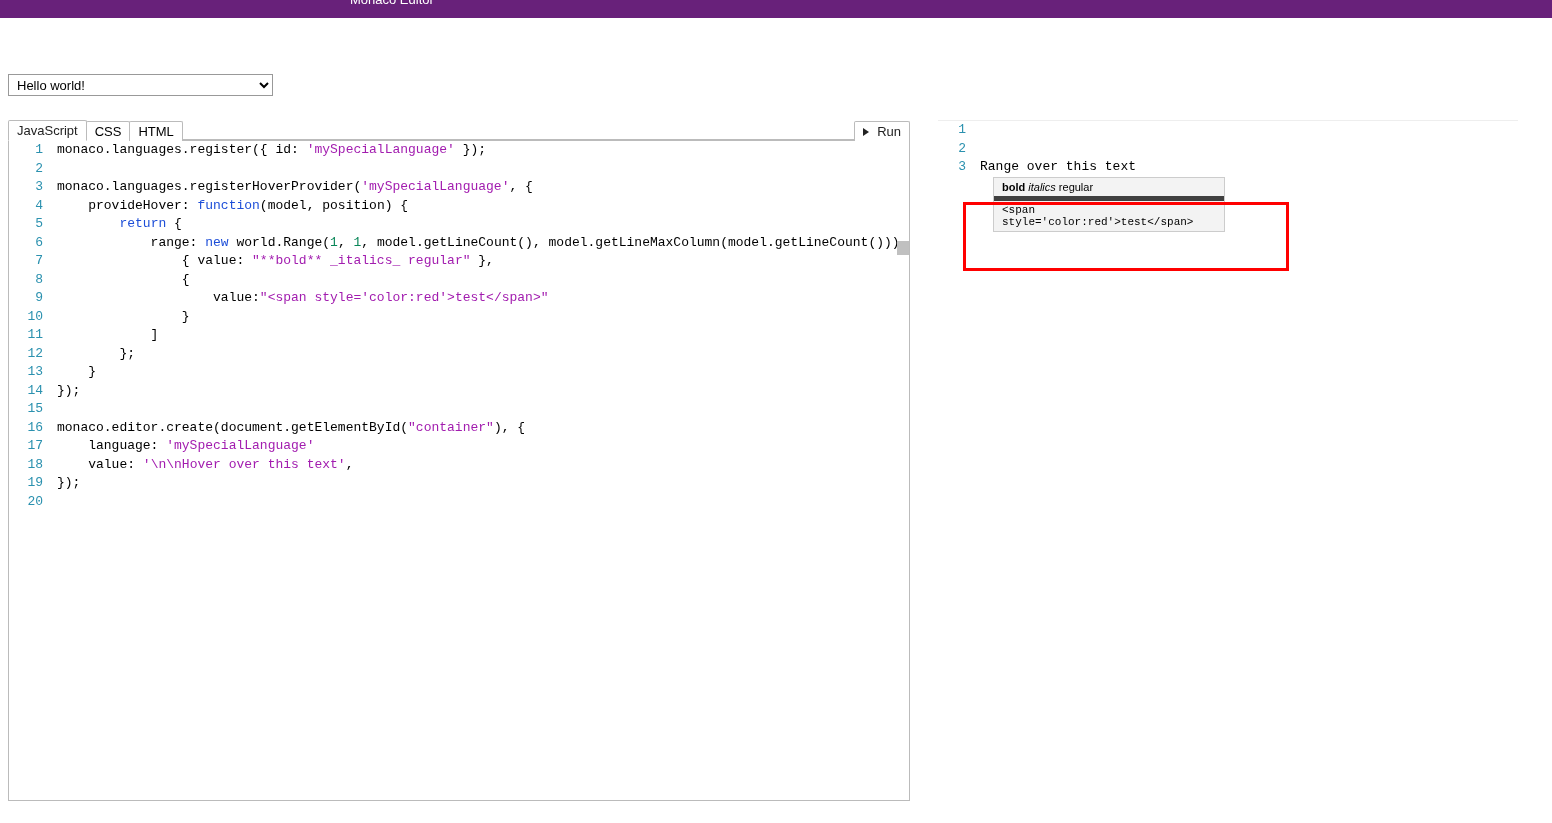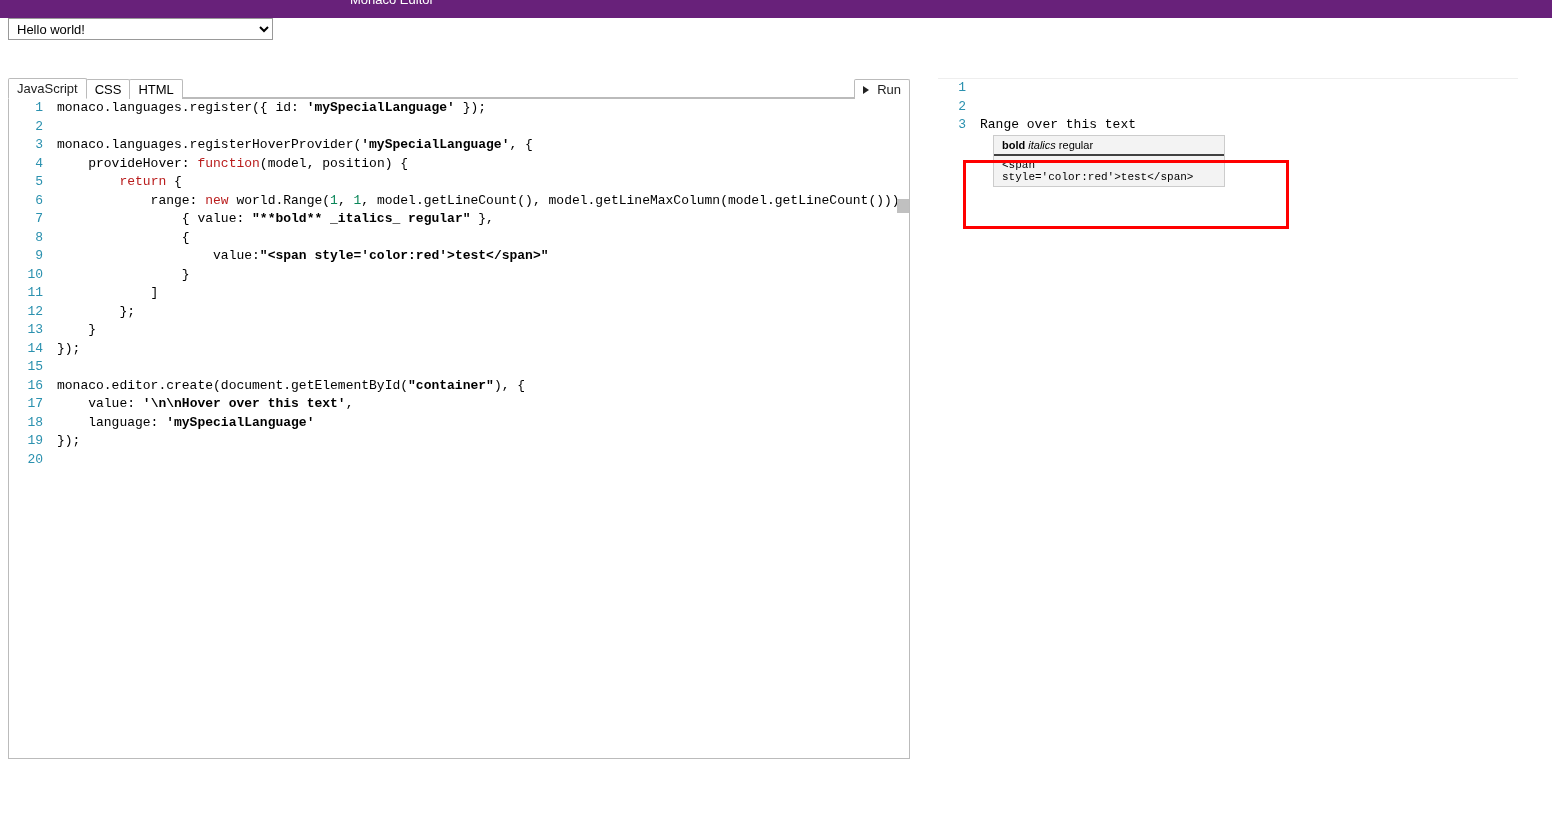--- a/index.html
+++ b/index.html
@@ -8,32 +8,33 @@
     width: 100%;
     height: 18px;
     background: #68217a;
     color: #fff;
     padding-left: 350px;
     font-size: 13px;
     line-height: 0px;
     overflow: hidden;
   }
   .dropdown-row {
+    margin-top: 56px;
     padding-left: 8px;
   }
   .dropdown {
     width: 265px;
     height: 22px;
     font-size: 13px;
     border: 1px solid #999;
     background: #fff;
     padding: 1px 4px;
   }
   .workarea {
-    margin-top: 38px;
+    margin-top: 24px;
     padding-left: 8px;
     display: flex;
     gap: 28px;
   }
   .left-panel {
     width: 902px;
   }
   .tabbar {
     display: flex;
     border-bottom: 1px solid #bbb;
@@ -119,22 +120,22 @@
   }
   .scroll-thumb {
     position: absolute;
     right: 0;
     top: 100px;
     width: 12px;
     height: 14px;
     background: #c0c0c0;
   }
   .tok-id { color: #000; }
-  .tok-kw { color: #b91c1c; }
-  .tok-str { color: #000000; font-weight: bold; }
+  .tok-kw { color: #1d4ed8; }
+  .tok-str { color: #a21caf; }
   .tok-num { color: #098658; }
   .right-panel {
     width: 580px;
     position: relative;
   }
   .preview-editor {
     display: flex;
     font-family: Consolas, "Courier New", monospace;
     font-size: 13px;
     line-height: 18.5px;
@@ -158,21 +159,21 @@
     border: 1px solid #ccc;
     background: #f3f3f3;
     font-size: 11px;
   }
   .hover-row {
     padding: 3px 8px;
     font-family: "Segoe UI", Arial, sans-serif;
   }
   .hover-row.mono {
     font-family: Consolas, "Courier New", monospace;
-    border-top: 2px solid #404040;
+    border-top: 5px solid #404040;
   }
   .hover-bold { font-weight: bold; }
   .hover-italic { font-style: italic; }
   .red-box {
     position: absolute;
     left: 25px;
     top: 82px;
     width: 326px;
     height: 69px;
     border: 3px solid #ff0000;
@@ -239,22 +240,22 @@
           <div class="code-line"><span class="tok-id">                { value: </span><span class="tok-str">"**bold** _italics_ regular"</span><span class="tok-id"> },</span></div>
           <div class="code-line"><span class="tok-id">                {</span></div>
           <div class="code-line"><span class="tok-id">                    value:</span><span class="tok-str">"&lt;span style='color:red'&gt;test&lt;/span&gt;"</span></div>
           <div class="code-line"><span class="tok-id">                }</span></div>
           <div class="code-line"><span class="tok-id">            ]</span></div>
           <div class="code-line"><span class="tok-id">        };</span></div>
           <div class="code-line"><span class="tok-id">    }</span></div>
           <div class="code-line"><span class="tok-id">});</span></div>
           <div class="code-line"></div>
           <div class="code-line"><span class="tok-id">monaco.editor.create(document.getElementById(</span><span class="tok-str">"container"</span><span class="tok-id">), {</span></div>
+          <div class="code-line"><span class="tok-id">    language: </span><span class="tok-str">'mySpecialLanguage'</span></div>
           <div class="code-line"><span class="tok-id">    value: </span><span class="tok-str">'\n\nHover over this text'</span><span class="tok-id">,</span></div>
-          <div class="code-line"><span class="tok-id">    language: </span><span class="tok-str">'mySpecialLanguage'</span></div>
           <div class="code-line"><span class="tok-id">});</span></div>
         </div>
       <div class="scroll-thumb"></div>
     </div>
   </div>
 
   <div class="right-panel">
     <div class="preview-editor">
       <div class="preview-gutter" id="gutter-right">
           <div>1</div>

